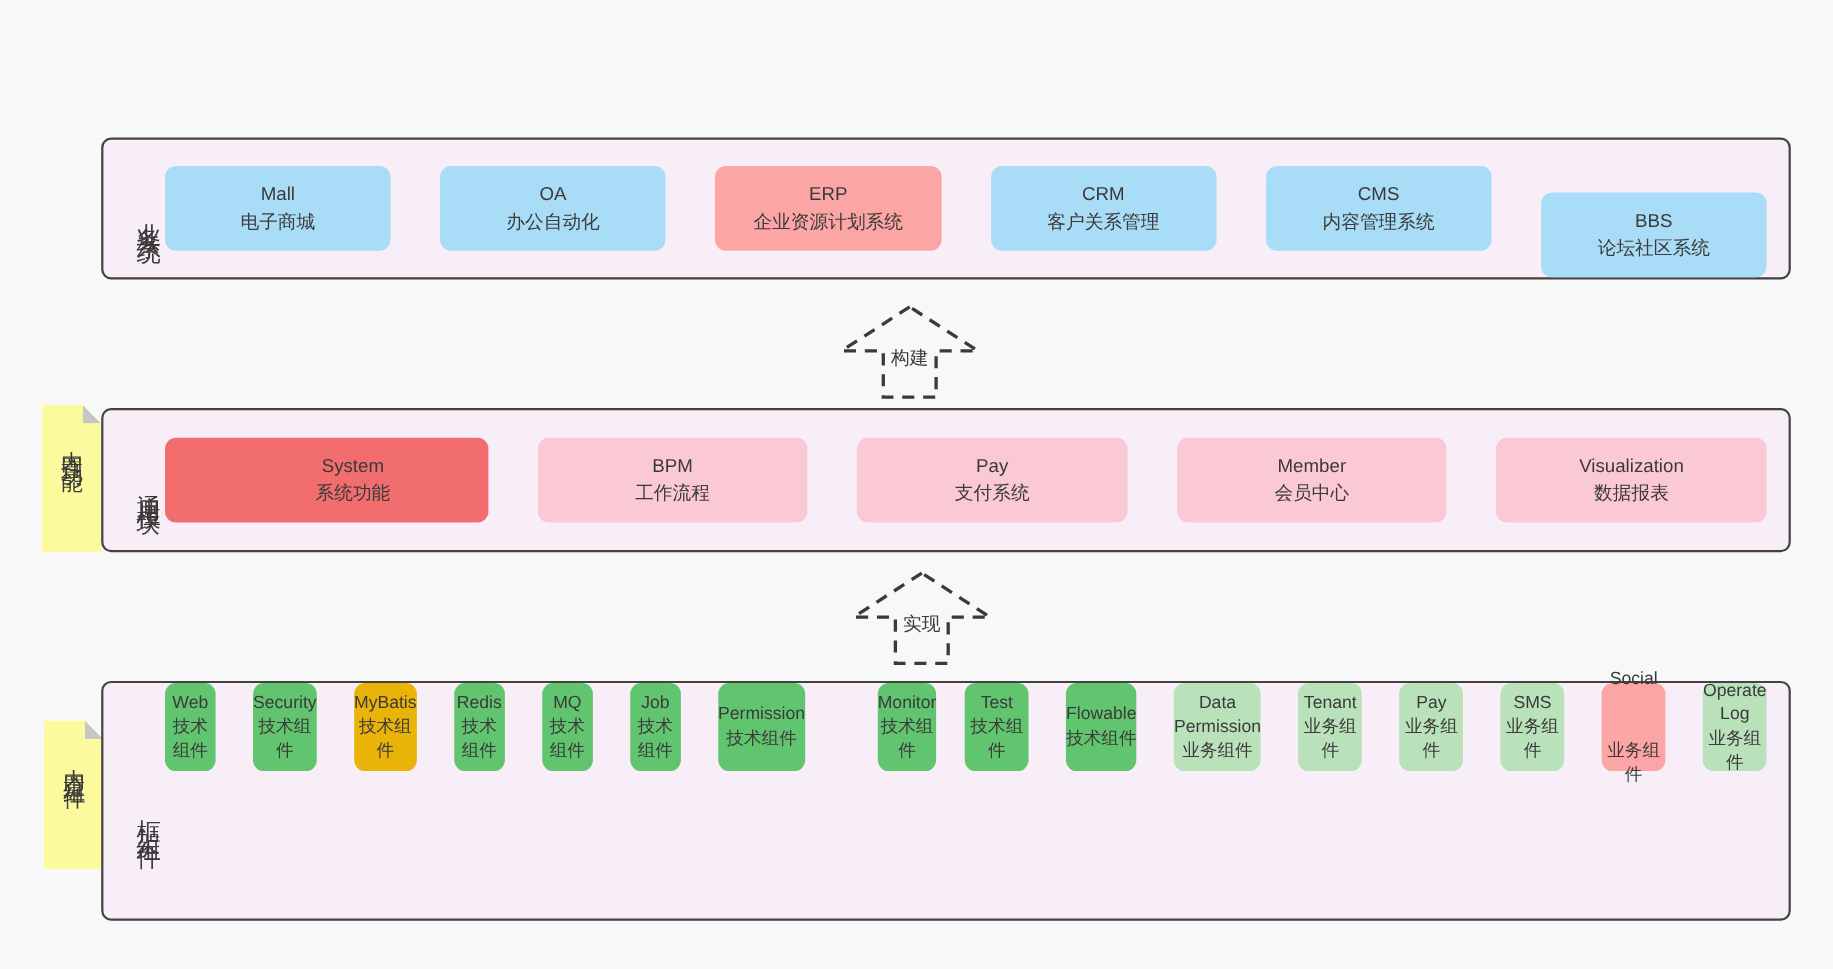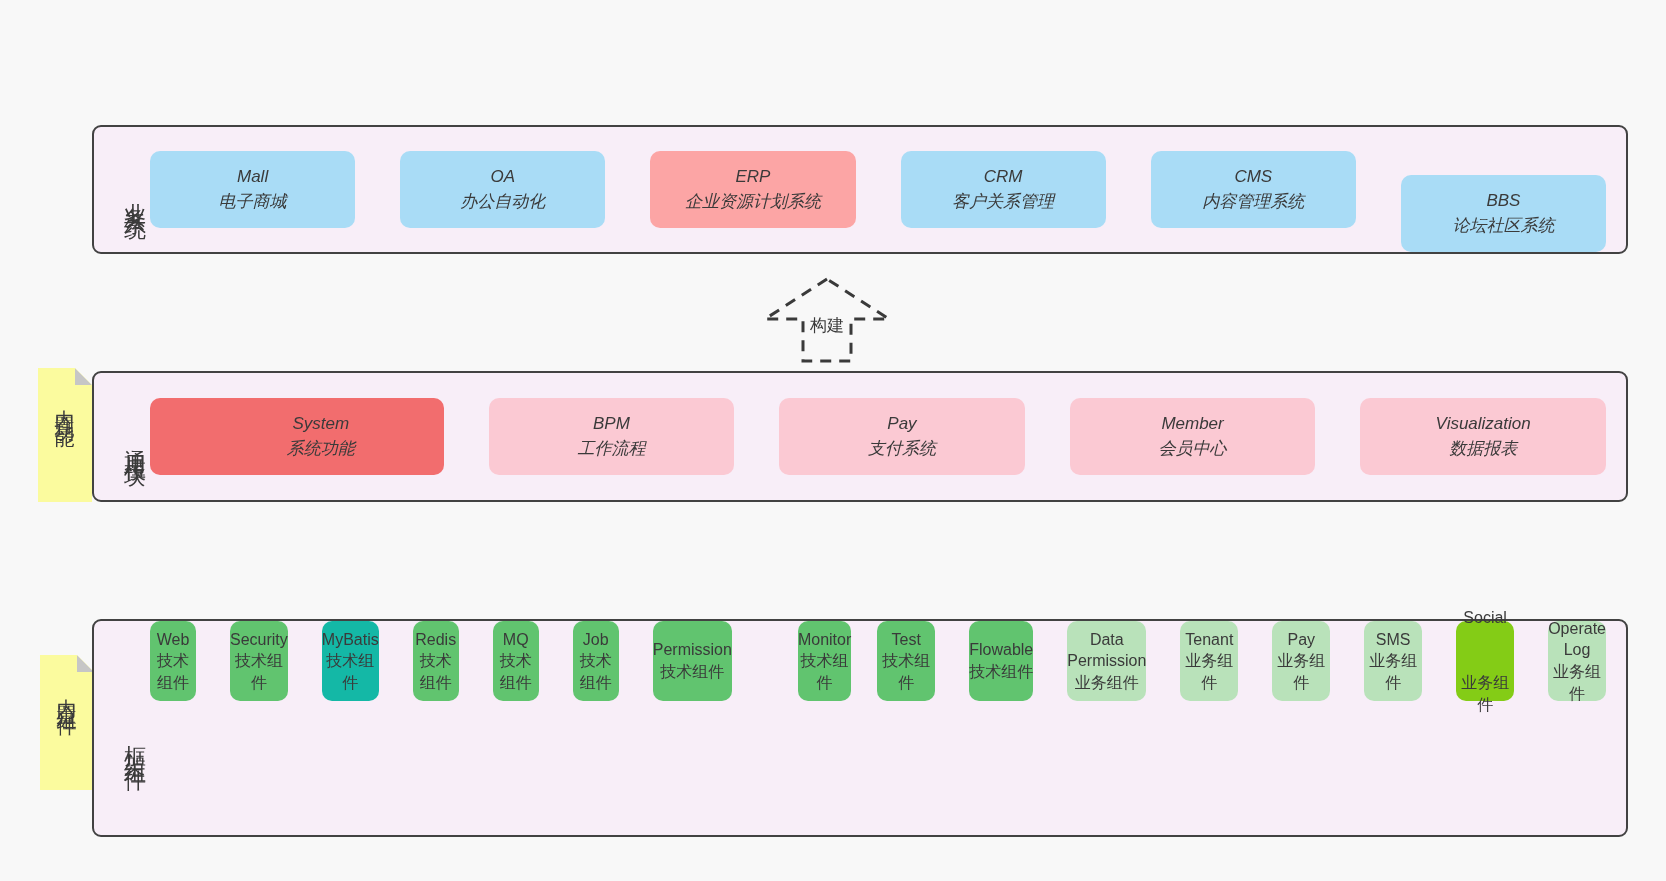--- a/index.html
+++ b/index.html
@@ -19,21 +19,21 @@
   }
   .band1 { top:125px; height:129px; }
   .band2 { top:371px; height:131px; }
   .band3 { top:619px; height:218px; }
   .band-label {
     flex:none; width:52px; display:flex; justify-content:center;
     writing-mode:vertical-rl; text-orientation:upright;
     font-size:22px; letter-spacing:5px; padding-top:10px; line-height:1;
   }
   .band3 .band-label { padding-top:32px; letter-spacing:8px; }
-  .boxrow { flex:1; display:flex; align-items:center; padding:0 20px 0 4px;font-style:italic; }
+  .boxrow { flex:1; display:flex; align-items:center; padding:0 20px 0 4px; }
   .row6 { gap:45px; }
   .rows { flex:1; display:flex; flex-direction:row; justify-content:center;
           gap:26px; padding:0 20px 0 4px; }
   .row8 { display:flex; gap:34px; }
   .box {
     flex:1; height:77px; border-radius:10px;
     display:flex; flex-direction:column; justify-content:center; align-items:center;
     text-align:center; font-size:17px; line-height:1.45;
   }
   .row8 .box { height:80px; font-size:16px; line-height:1.35; }
@@ -134,34 +134,40 @@
         <div>Member</div>
         <div>会员中心</div>
       </div>
       <div class="box" style="background: rgb(251, 201, 211);">
         <div>Visualization</div>
         <div>数据报表</div>
       </div>
     </div>
   </section>
 
+  <div class="arrow arrow2">
+    <svg width="140" height="92" viewBox="0 0 140 92">
+      <path d="M70 5 L8 45 L46 45 L46 87 L94 87 L94 45 L132 45 Z" fill="#f8f8f8" stroke="#3a3a3a" stroke-width="3" stroke-dasharray="11 8"></path>
+    </svg>
+    <span class="arrow-label">实现</span>
+  </div>
 
   <section class="band band3">
     <div class="band-label">框架组件</div>
     <div class="rows">
       <div class="row8">
         <div class="box" style="background: rgb(97, 196, 111);">
           <div>Web</div>
           <div>技术组件</div>
         </div>
         <div class="box" style="background: rgb(97, 196, 111);">
           <div>Security</div>
           <div>技术组件</div>
         </div>
-        <div class="box" style="background: #14b8a6;">
+        <div class="box" style="background: #eab308;">
           <div>MyBatis</div>
           <div>技术组件</div>
         </div>
         <div class="box" style="background: rgb(97, 196, 111);">
           <div>Redis</div>
           <div>技术组件</div>
         </div>
         <div class="box" style="background: rgb(97, 196, 111);">
           <div>MQ</div>
           <div>技术组件</div>
@@ -197,21 +203,21 @@
           <div>业务组件</div>
         </div>
         <div class="box" style="background: rgb(185, 226, 186);">
           <div>Pay</div>
           <div>业务组件</div>
         </div>
         <div class="box" style="background: rgb(185, 226, 186);">
           <div>SMS</div>
           <div>业务组件</div>
         </div>
-        <div class="box" style="background: #84cc16; gap: 44px;">
+        <div class="box" style="background: #fca5a5; gap: 44px;">
           <div>Social</div>
           <div>业务组件</div>
         </div>
         <div class="box" style="background: rgb(185, 226, 186);">
           <div>Operate Log</div>
           <div>业务组件</div>
         </div>
       </div>
     </div>
   </section>

